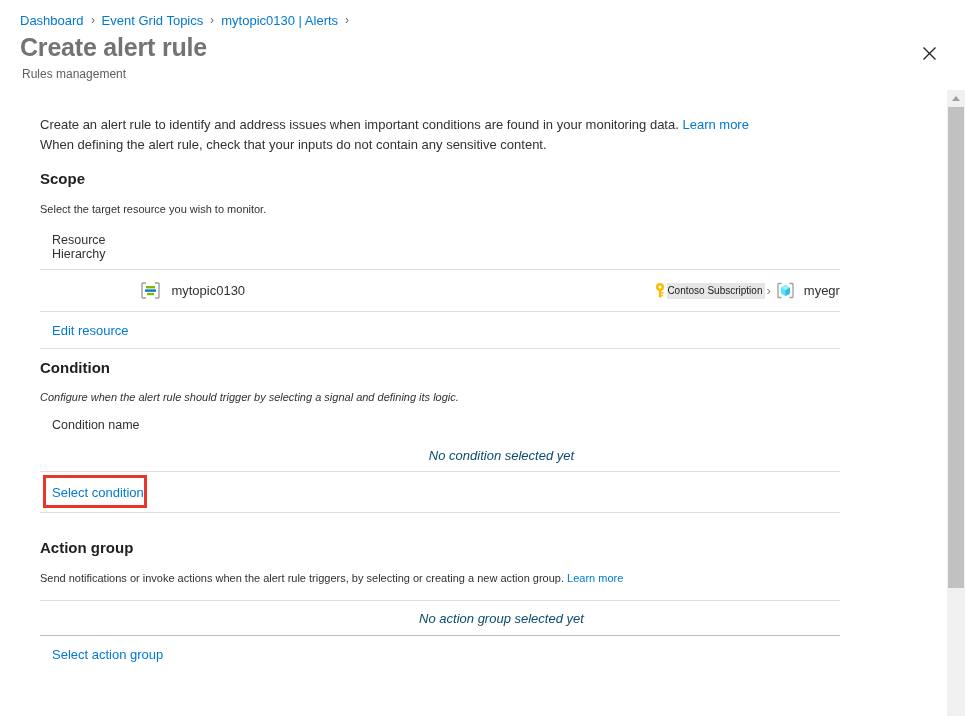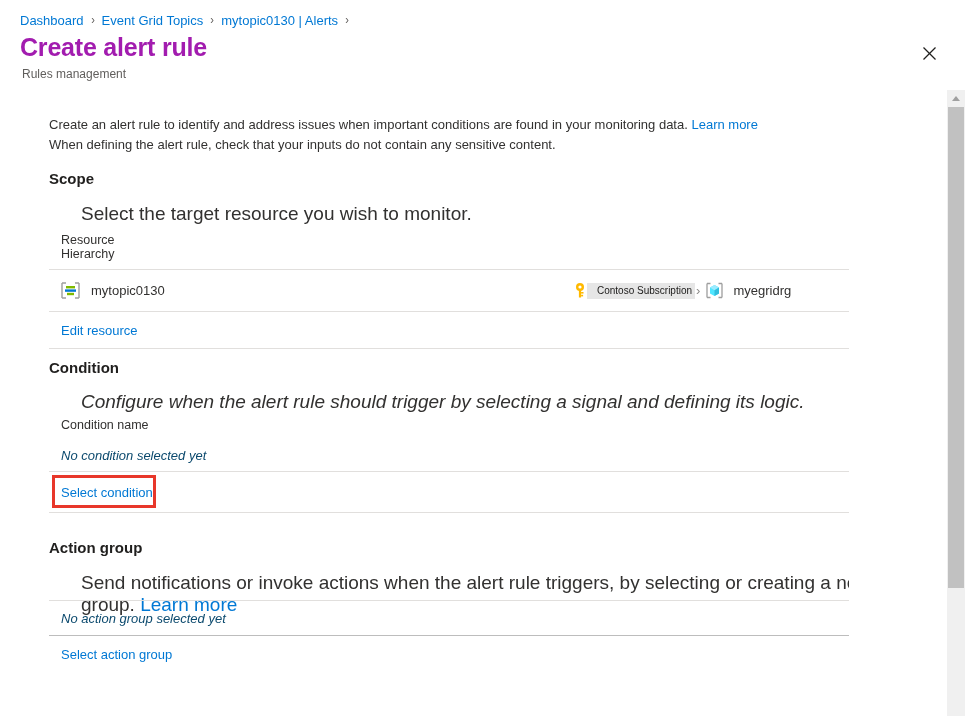--- a/index.html
+++ b/index.html
@@ -32,21 +32,21 @@
     font-weight: 300;
     transform: scaleX(0.9);
   }
 
   
   .title {
     position: absolute;
     left: 20px; top: 33px;
     font-size: 25px;
     font-weight: 600;
-    color: #a21caf;
+    color: #737373;
     letter-spacing: -0.2px;
   }
   .subtitle {
     position: absolute;
     left: 22px; top: 67px;
     font-size: 12px;
     color: #605e5c;
   }
 
   .close-btn {
@@ -54,21 +54,21 @@
     right: 21px; top: 38px;
     width: 30px; height: 30px;
     display: flex; align-items: center; justify-content: center;
     cursor: pointer;
     color: #201f1e;
   }
 
   
   .pane {
     position: absolute;
-    left: 13px; top: 90px;
+    left: 4px; top: 90px;
     width: 836px; height: 626px;
     background: #ffffff;
     overflow: hidden;
   }
 
   .intro {
     position: absolute;
     left: 36px; top: 25px;
     font-size: 13px;
     line-height: 20px;
@@ -83,23 +83,22 @@
   .section-head {
     position: absolute;
     left: 36px;
     font-size: 15px;
     font-weight: 600;
     color: #201f1e;
   }
   .section-desc {
     position: absolute;
     left: 36px;
-    font-size: 19px;
-    color: #323130;
-    margin-left: 32px;
+    font-size: 11px;
+    color: #323130;
   }
 
   
   .tbl {
     position: absolute;
     left: 36px;
     width: 911px;
   }
   .tbl .hdr-row {
     display: flex;
@@ -114,20 +113,21 @@
     background: #e1dfdd;
     width: 100%;
   }
   .rule.dark { background: #bdbdbd; }
   .data-row {
     display: flex;
     align-items: center;
     padding-left: 12px;
     font-size: 13px;
     color: #323130;
+    justify-content: center;
   }
   .empty-val {
     font-style: italic;
     color: #0c4a6e;
     font-size: 13px;
   }
   .action-row {
     padding-left: 12px;
     display: flex;
     align-items: center;
@@ -142,21 +142,21 @@
     margin-right: 11px;
   }
   .bracket-icon svg { display: block; }
 
   .key-icon { width: 14px; height: 17px; flex: 0 0 14px; }
 
   .subs-chip {
     background: #e6e6e6;
     font-size: 10px;
     line-height: 14px;
-    padding: 1px 3px 1px 10px;
+    padding: 1px 3px 1px 0;
     color: #1b1a19;
     white-space: nowrap;
     font-family: "Liberation Sans", sans-serif;
   }
   .hier-sep {
     color: #8a8886;
     font-size: 13px;
     margin: 0 5px 0 1px;
   }
 

